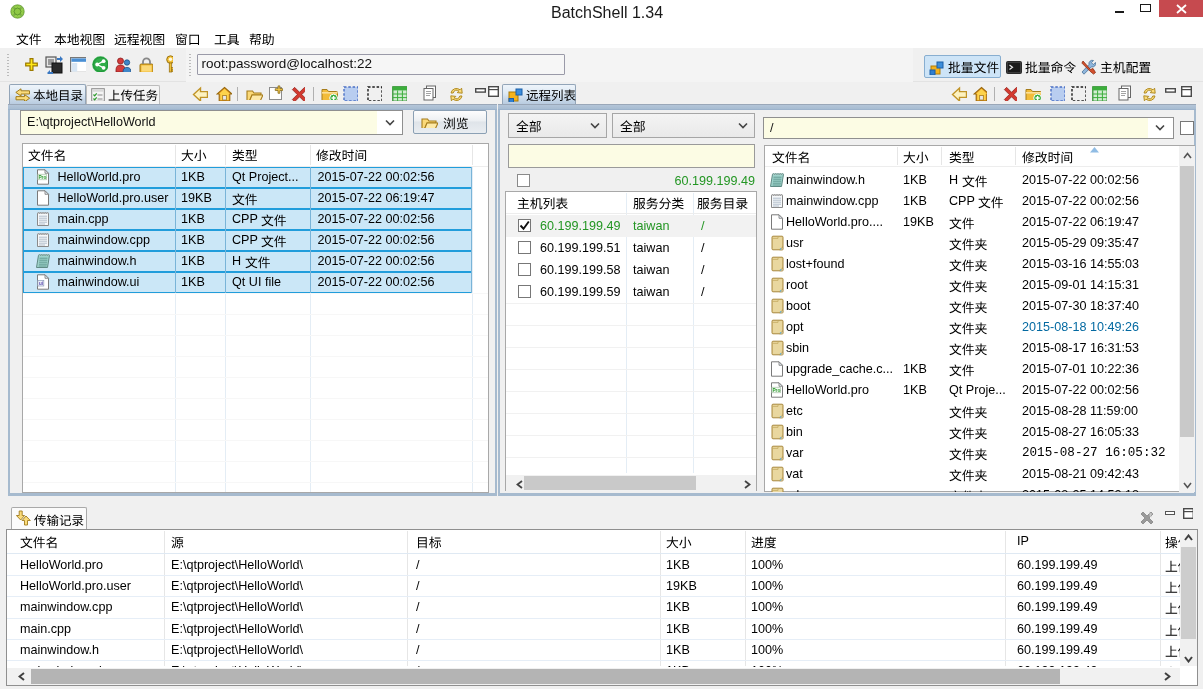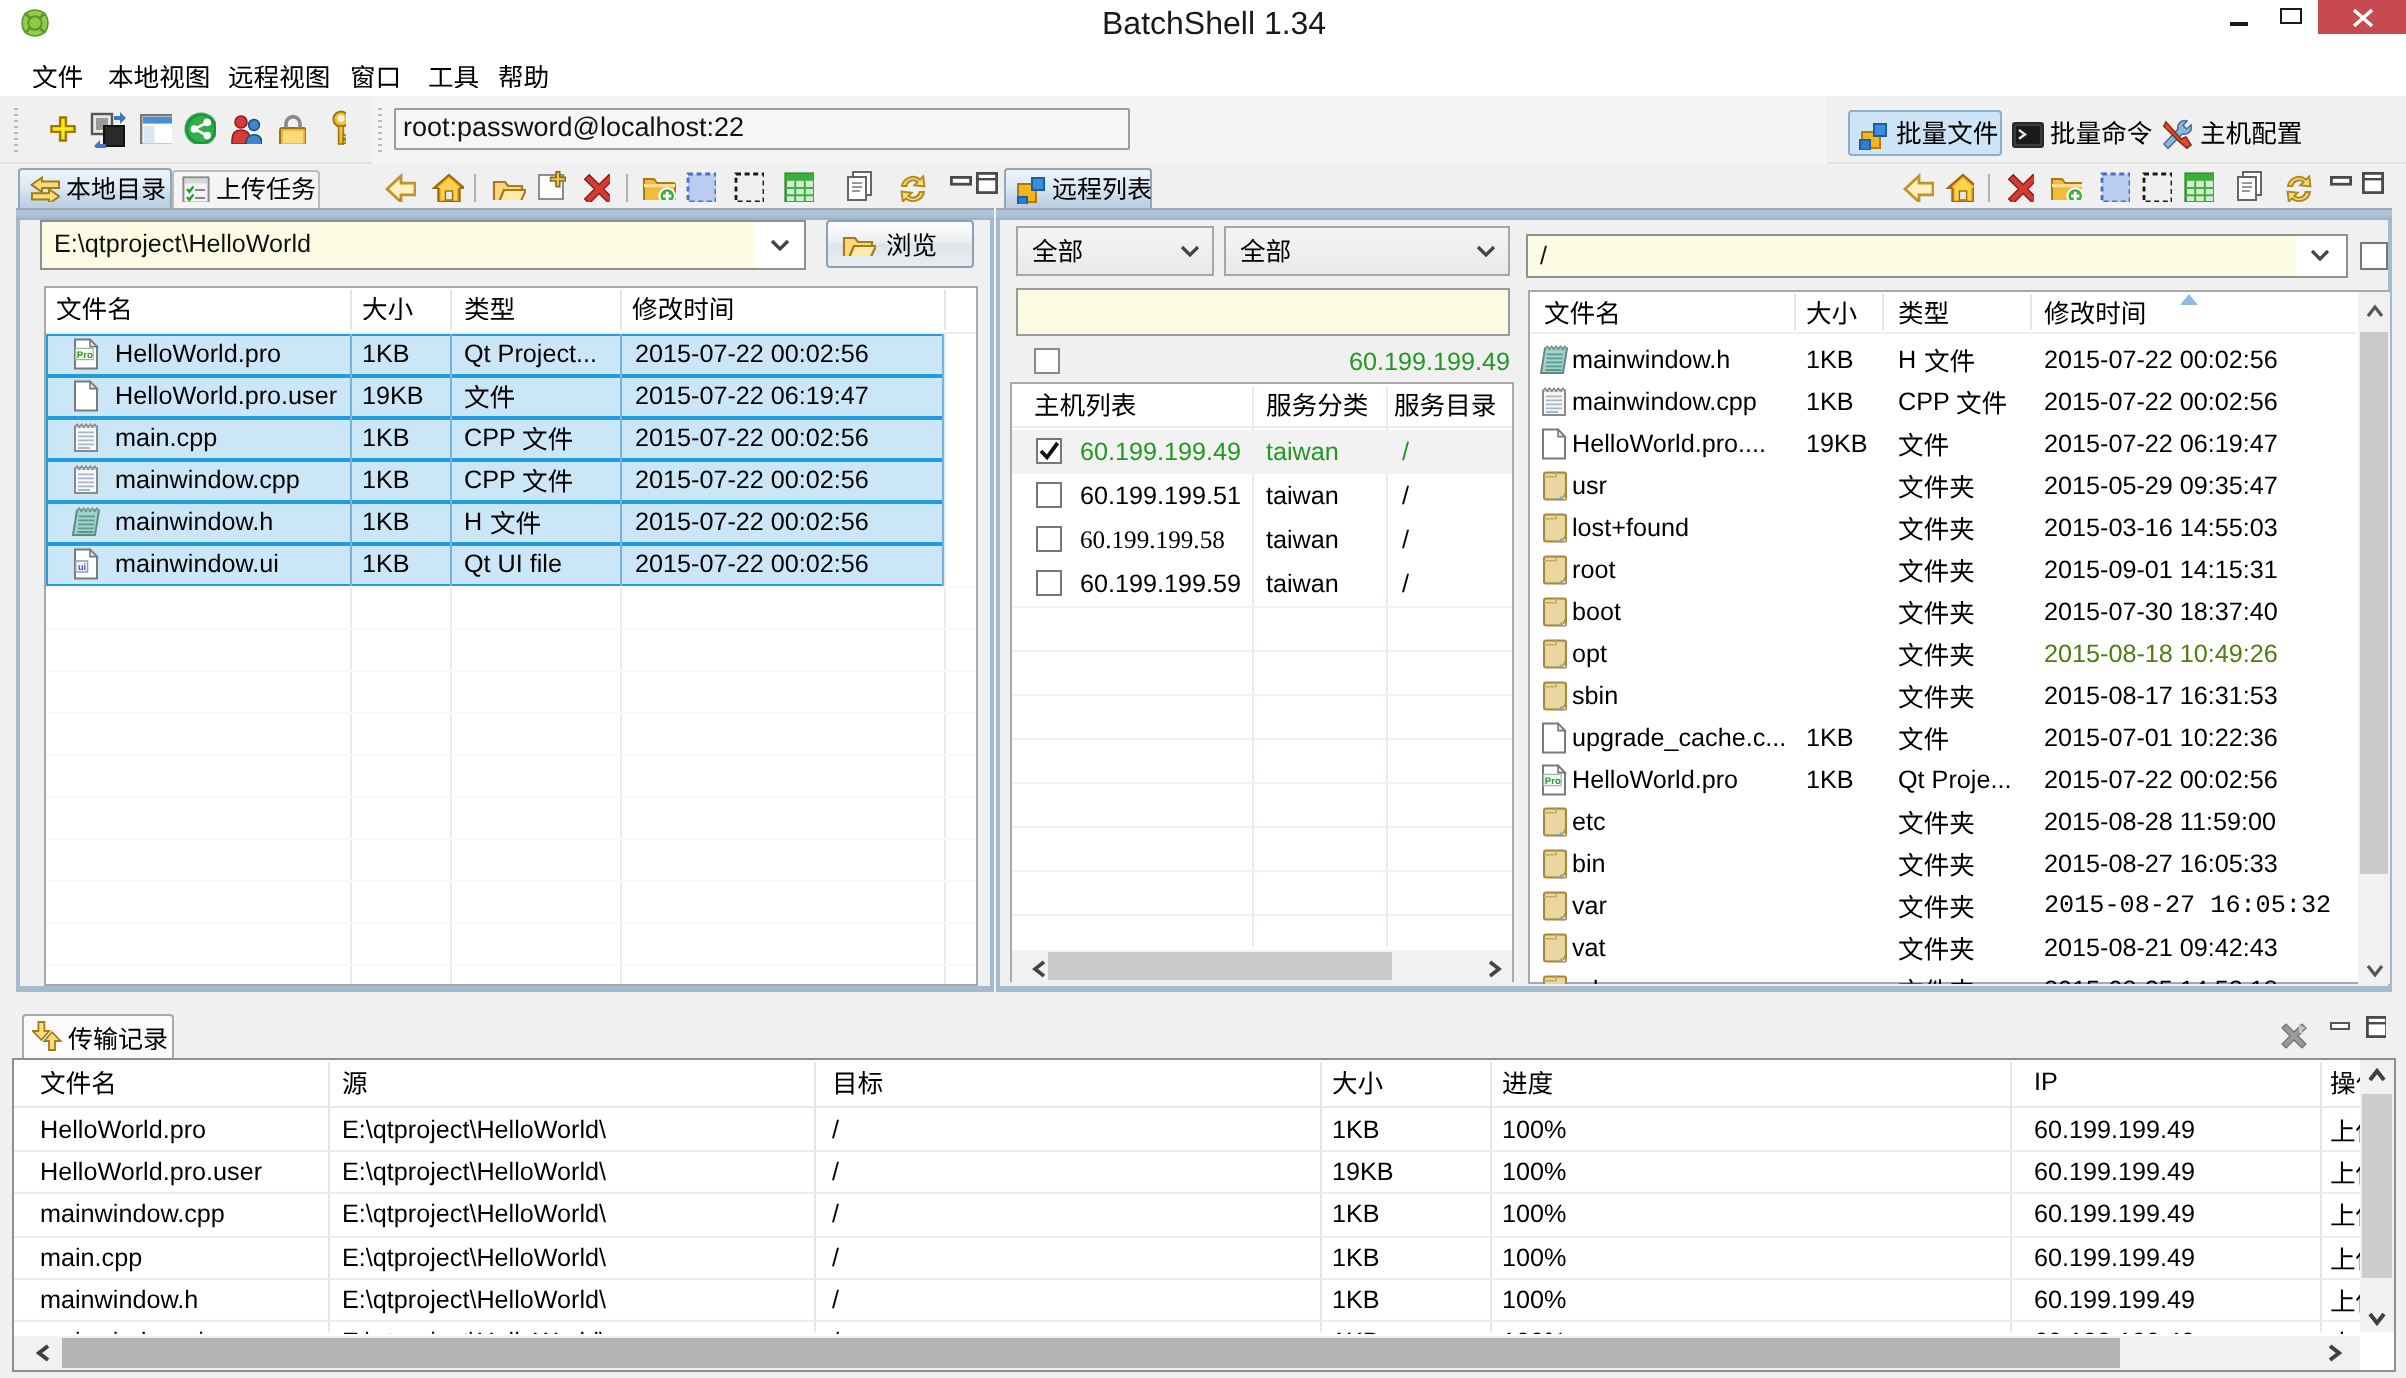--- a/index.html
+++ b/index.html
@@ -622,21 +622,21 @@
       <path d="M1.5 5.5 l3 3.2 L9.8 1.5" stroke="#111" stroke-width="1.9" fill="none"></path>
     </svg>
     <div style="position:absolute;top:216.676px;font-size:12.6px;color:#239623;white-space:pre;line-height:18.774px;left:540px;">60.199.199.49</div>
     <div style="position:absolute;top:216.676px;font-size:12.6px;color:#239623;white-space:pre;line-height:18.774px;left:633px;">taiwan</div>
     <div style="position:absolute;top:216.676px;font-size:12.6px;color:#239623;white-space:pre;line-height:18.774px;left:701px;">/</div>
     <div style="position:absolute;left:518px;top:241px;width:13px;height:13px;background:#fff;border:1px solid #777;"></div>
     <div style="position:absolute;top:238.676px;font-size:12.6px;color:#000;white-space:pre;line-height:18.774px;left:540px;">60.199.199.51</div>
     <div style="position:absolute;top:238.676px;font-size:12.6px;color:#000;white-space:pre;line-height:18.774px;left:633px;">taiwan</div>
     <div style="position:absolute;top:238.676px;font-size:12.6px;color:#000;white-space:pre;line-height:18.774px;left:701px;">/</div>
     <div style="position:absolute;left:518px;top:263px;width:13px;height:13px;background:#fff;border:1px solid #777;"></div>
-    <div style="position:absolute;top:260.676px;font-size:12.6px;color:#000;white-space:pre;line-height:18.774px;left:540px;font-family:Liberation Serif, serif;">60.199.199.58</div>
+    <div style="position:absolute;top:260.676px;font-size:12.6px;color:#000;white-space:pre;line-height:18.774px;left:540px;">60.199.199.58</div>
     <div style="position:absolute;top:260.676px;font-size:12.6px;color:#000;white-space:pre;line-height:18.774px;left:633px;">taiwan</div>
     <div style="position:absolute;top:260.676px;font-size:12.6px;color:#000;white-space:pre;line-height:18.774px;left:701px;">/</div>
     <div style="position:absolute;left:518px;top:285px;width:13px;height:13px;background:#fff;border:1px solid #777;"></div>
     <div style="position:absolute;top:282.676px;font-size:12.6px;color:#000;white-space:pre;line-height:18.774px;left:540px;">60.199.199.59</div>
     <div style="position:absolute;top:282.676px;font-size:12.6px;color:#000;white-space:pre;line-height:18.774px;left:633px;">taiwan</div>
     <div style="position:absolute;top:282.676px;font-size:12.6px;color:#000;white-space:pre;line-height:18.774px;left:701px;">/</div>
     <div style="position:absolute;left:506px;top:303px;width:250px;height:1px;background:#f1f1f1;"></div>
     <div style="position:absolute;left:506px;top:325px;width:250px;height:1px;background:#f1f1f1;"></div>
     <div style="position:absolute;left:506px;top:347px;width:250px;height:1px;background:#f1f1f1;"></div>
     <div style="position:absolute;left:506px;top:369px;width:250px;height:1px;background:#f1f1f1;"></div>
@@ -794,21 +794,21 @@
         <path d="M3 3.4 h6 v-2.2" fill="none" stroke="#c4ab62" stroke-width="0.8"></path>
         <path d="M10.8 14.8 q2.4 -0.6 2.6 -3.2 l0.6 3.2z" fill="#fdfdf4" stroke="#b09248" stroke-width="0.7"></path>
         <circle cx="11.6" cy="13.9" r="0.8" fill="#6ab4d8"></circle>
       </svg>
       <div style="position:absolute;left:21px;top:149.1px;font-size:12.6px;line-height:19.4px;white-space:pre;color:#000;">opt</div>
       <div style="position:absolute;left:184px;top:152.1px;"><svg width="38.4" height="12.8" viewBox="0 0 3000 1000" style="" fill="#000">
           <use href="#u6587" transform="translate(0,880) scale(1,-1)"></use>
           <use href="#u4ef6" transform="translate(1000,880) scale(1,-1)"></use>
           <use href="#u5939" transform="translate(2000,880) scale(1,-1)"></use>
         </svg></div>
-      <div style="position:absolute;left:257px;top:149.1px;font-size:12.6px;line-height:19.4px;white-space:pre;color:#4d7c0f;">2015-08-18 10:49:26</div>
+      <div style="position:absolute;left:257px;top:149.1px;font-size:12.6px;line-height:19.4px;white-space:pre;color:#0369a1;">2015-08-18 10:49:26</div>
       <svg style="position:absolute;left:4px;top:171px;" width="16" height="16" viewBox="0 0 16 16">
         <rect x="3" y="1.2" width="11" height="13.6" rx="1" fill="#e6d193" stroke="#a8883e" stroke-width="1"></rect>
         <rect x="4" y="2.2" width="9" height="11.6" fill="#e9d79f"></rect>
         <path d="M3 3.4 h6 v-2.2" fill="none" stroke="#c4ab62" stroke-width="0.8"></path>
         <path d="M10.8 14.8 q2.4 -0.6 2.6 -3.2 l0.6 3.2z" fill="#fdfdf4" stroke="#b09248" stroke-width="0.7"></path>
         <circle cx="11.6" cy="13.9" r="0.8" fill="#6ab4d8"></circle>
       </svg>
       <div style="position:absolute;left:21px;top:170.1px;font-size:12.6px;line-height:19.4px;white-space:pre;color:#000;">sbin</div>
       <div style="position:absolute;left:184px;top:173.1px;"><svg width="38.4" height="12.8" viewBox="0 0 3000 1000" style="" fill="#000">
           <use href="#u6587" transform="translate(0,880) scale(1,-1)"></use>

